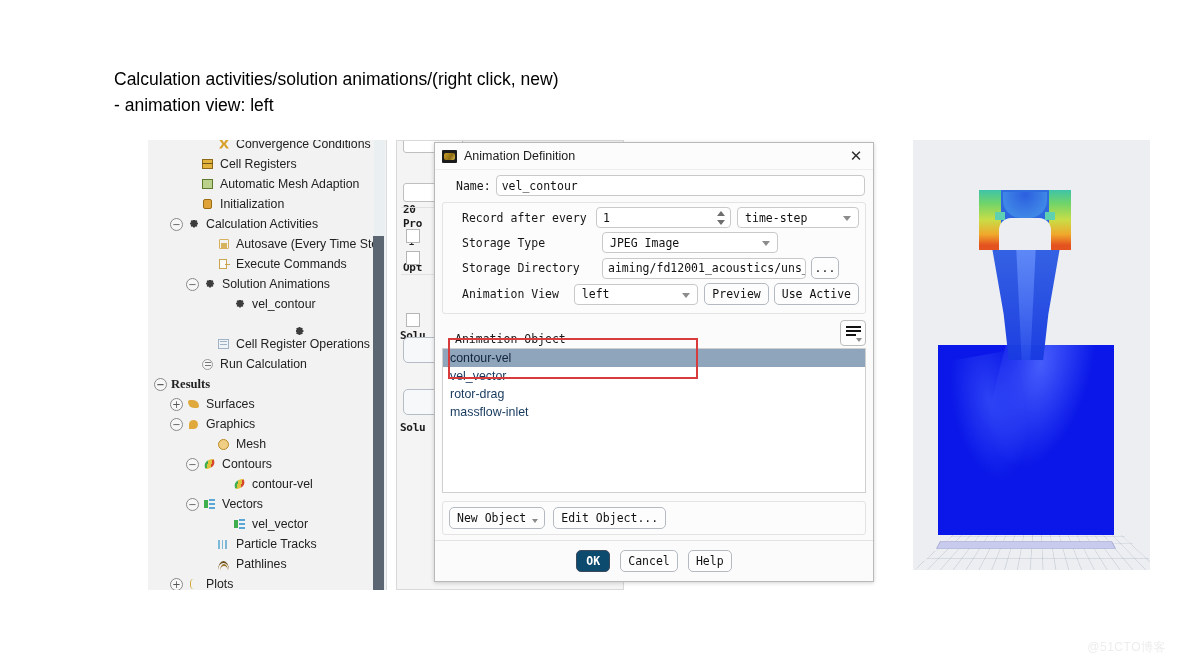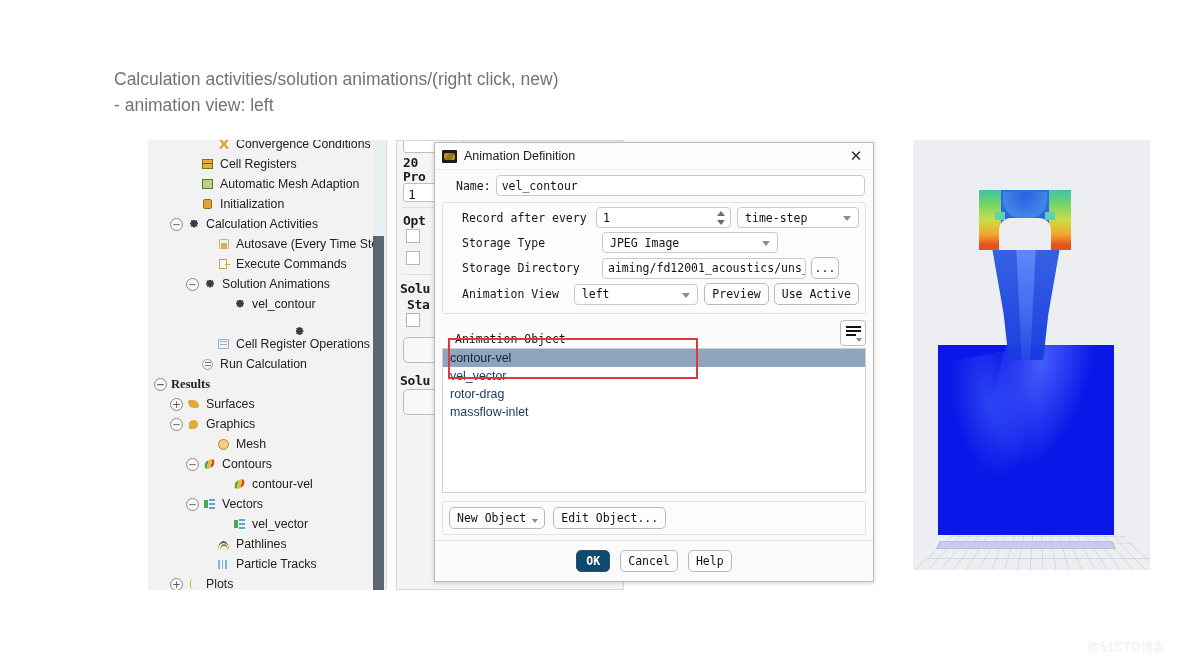--- a/index.html
+++ b/index.html
@@ -5,21 +5,21 @@
   html,body{margin:0;padding:0;}
   body{
     width:1184px;height:666px;
     background:#ffffff;
     font-family:"Liberation Sans", sans-serif;
     overflow:hidden;
     position:relative;
   }
   .caption{
     position:absolute;left:114px;top:66px;width:700px;
-    font-size:17.5px;line-height:26px;color:#737373;
+    font-size:17.5px;line-height:26px;color:#000000;
     font-family:"Liberation Sans", sans-serif;
     white-space:pre-line;
   }
 
   
   #shot{position:absolute;left:148px;top:140px;width:1002px;height:450px;}
 
   
   .tree-panel{
     position:absolute;left:0;top:0;width:238px;height:450px;
@@ -92,21 +92,21 @@
 
   .tree-scroll{position:absolute;right:1px;top:0;width:11px;height:450px;background:#eaeff2;}
   .tree-thumb{position:absolute;right:1px;top:96px;width:11px;height:354px;background:#5c6673;}
 
   
   .bg-panel{
     position:absolute;left:248px;top:0;width:228px;height:450px;
     background:#f4f4f4;border:1px solid #d9d9d9;box-sizing:border-box;
     font-family:"DejaVu Sans Mono", monospace;overflow:hidden;
   }
-  .bg-lbl{position:absolute;font-size:13px;color:#1b1b1b;font-weight:bold;letter-spacing:-.3px;}
+  .bg-lbl{position:absolute;font-size:11px;color:#1b1b1b;font-weight:bold;letter-spacing:-.3px;margin-top:48px;}
   .bg-box{position:absolute;border:1px solid #bfbfbf;background:#fff;border-radius:3px;box-sizing:border-box;}
   .bg-chk{position:absolute;width:14px;height:14px;border:1px solid #b6b6b6;background:#fff;box-sizing:border-box;}
   .bg-btn{position:absolute;border:1px solid #b6bcc4;background:#f7f8fa;border-radius:5px;box-sizing:border-box;}
   .bg-sep{position:absolute;left:4px;width:218px;height:1px;background:#e0e0e0;}
 
   
   .dialog{
     position:absolute;left:286px;top:2px;width:440px;height:440px;
     background:#fbfbfb;border:1px solid #b9b9b9;box-sizing:border-box;
     box-shadow:0 1px 4px rgba(0,0,0,.18);
@@ -382,27 +382,27 @@
           <span class="ic vect"></span>
           <span class="lbl">Vectors</span>
         </div>
         <div class="tree-row" style="padding-left: 70px;">
           <span class="exp blank"></span>
           <span class="ic vect"></span>
           <span class="lbl">vel_vector</span>
         </div>
         <div class="tree-row" style="padding-left: 54px;">
           <span class="exp blank"></span>
+          <span class="ic ptrk"></span>
+          <span class="lbl">Particle Tracks</span>
+        </div>
+        <div class="tree-row" style="padding-left: 54px;">
+          <span class="exp blank"></span>
           <span class="ic path"></span>
           <span class="lbl">Pathlines</span>
-        </div>
-        <div class="tree-row" style="padding-left: 54px;">
-          <span class="exp blank"></span>
-          <span class="ic ptrk"></span>
-          <span class="lbl">Particle Tracks</span>
         </div>
         <div class="tree-row" style="padding-left: 22px;">
           <span class="exp">+</span>
           <span class="ic plots"></span>
           <span class="lbl">Plots</span>
         </div>
       </div>
     <div class="tree-scroll">
       <div class="tree-thumb"></div>
     </div>

